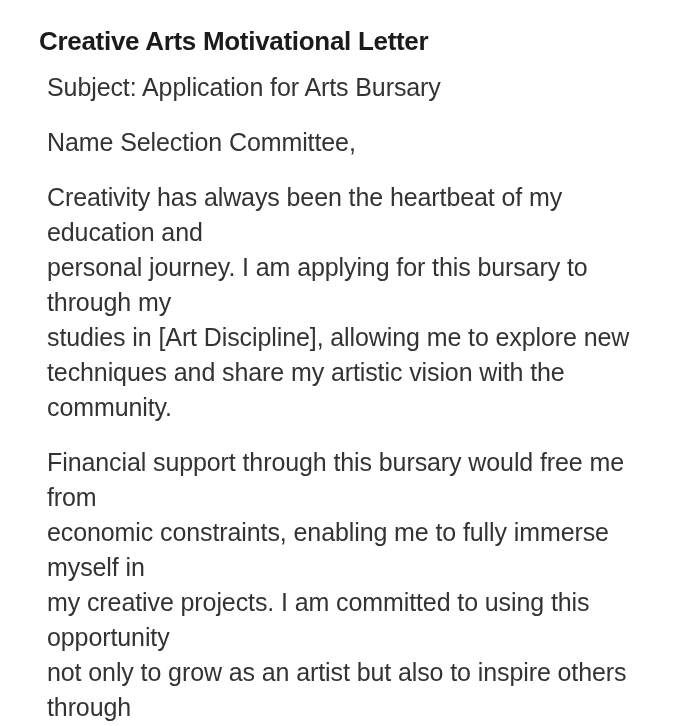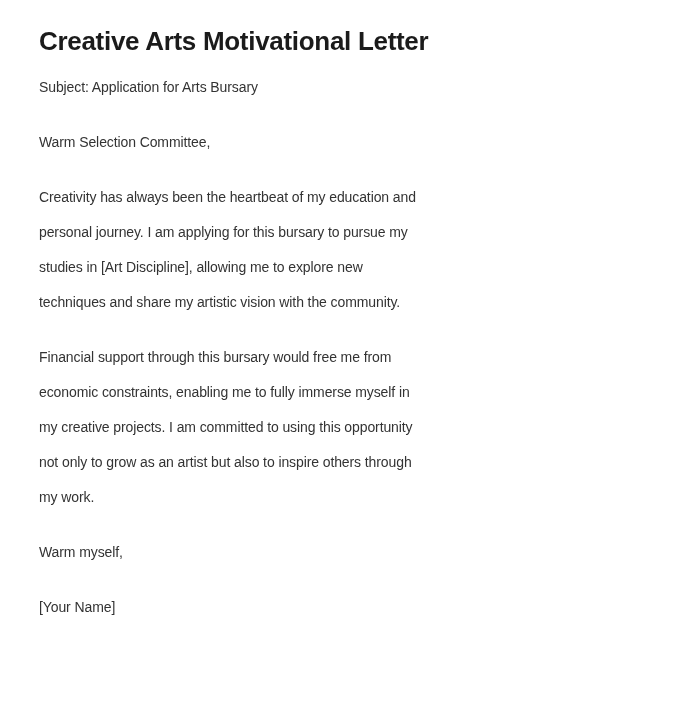--- a/index.html
+++ b/index.html
@@ -19,41 +19,41 @@
   }
   .doc-title {
     margin: 0 0 14px 0;
     font-size: 26px;
     line-height: 30px;
     font-weight: 700;
     color: #1b1b1b;
     letter-spacing: -0.3px;
   }
   .doc-par {
-    margin: 0 0 20px 0;
-    font-size: 14px;
+    margin: 0 0 20px 8px;
+    font-size: 25px;
     line-height: 35px;
     color: #333333;
     letter-spacing: -0.1px;
     white-space: pre-line; 
   }
 </style>
 </head>
 <body>
 
 <div class="page">
 
   <h1 class="doc-title">Creative Arts Motivational Letter</h1>
 
   <p class="doc-par">Subject: Application for Arts Bursary</p>
 
-  <p class="doc-par">Warm Selection Committee,</p>
+  <p class="doc-par">Name Selection Committee,</p>
 
   <p class="doc-par">Creativity has always been the heartbeat of my education and
-personal journey. I am applying for this bursary to pursue my
+personal journey. I am applying for this bursary to through my
 studies in [Art Discipline], allowing me to explore new
 techniques and share my artistic vision with the community.</p>
 
   <p class="doc-par">Financial support through this bursary would free me from
 economic constraints, enabling me to fully immerse myself in
 my creative projects. I am committed to using this opportunity
 not only to grow as an artist but also to inspire others through
 my work.</p>
 
 

